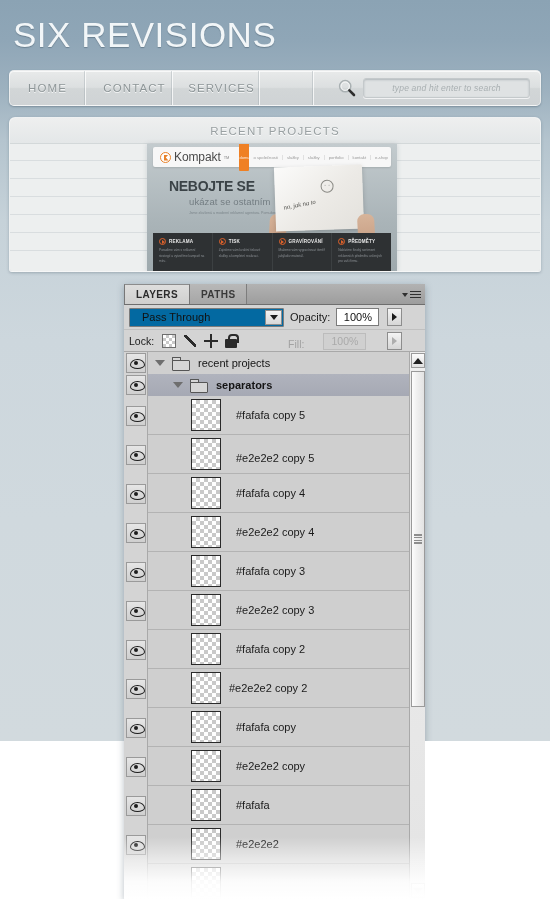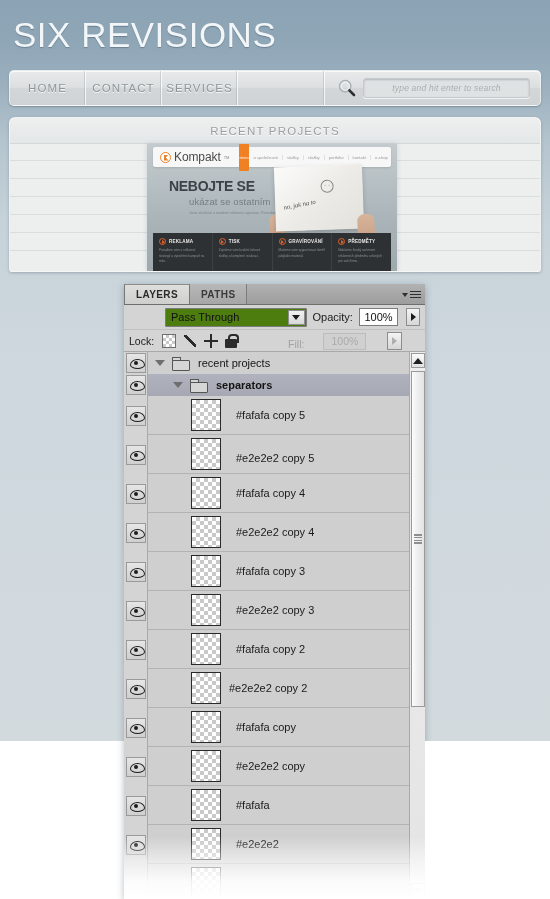--- a/index.html
+++ b/index.html
@@ -36,21 +36,21 @@
     font-family: "Liberation Sans", sans-serif;
   }
 
   
   #navbar {
     position: absolute; left: 9px; top: 70px; width: 532px; height: 36px;
     background: linear-gradient(to bottom, #e8eaea 0%, #dcdfe0 48%, #d2d6d7 52%, #cfd3d5 100%);
     border-radius: 5px;
     border: 1px solid rgba(255,255,255,.55);
     box-shadow: 0 1px 2px rgba(45,65,80,.35), inset 0 1px 0 rgba(255,255,255,.7);
-    display: flex; align-items: stretch;
+    display: flex; align-items: stretch; gap: 11px;
   }
   .nav-item {
     display: flex; align-items: center; justify-content: center;
     width: 76px; height: 100%;
     font-size: 11.5px; letter-spacing: 1.1px;
     color: #8e9698;
     border-right: 1px solid rgba(255,255,255,.75);
     box-shadow: inset -1px 0 0 rgba(150,160,165,.35);
     text-shadow: 0 1px 0 rgba(255,255,255,.8);
     cursor: pointer;
@@ -238,24 +238,24 @@
   }
   #ps-menu-lines { display: flex; flex-direction: column; gap: 1.5px; }
   #ps-menu-lines i { display: block; width: 11px; height: 1.5px; background: #2f2f2f; }
 
   #ps-blend-row {
     height: 25px; background: #d4d4d4;
     display: flex; align-items: center; padding: 0 5px; gap: 6px;
     border-bottom: 1px solid #c0c0c0;
   }
   #ps-blend-select {
-    width: 155px; height: 19px; background: #4d7c0f;
+    width: 155px; height: 19px; background: #0369a1;
     border: 1px solid #7b7b7b; border-radius: 1px;
     display: flex; align-items: center; position: relative;
-    font-size: 11px; color: #111; padding-left: 5px; cursor: pointer; margin-left: 36px;
+    font-size: 11px; color: #111; padding-left: 12px; cursor: pointer;
   }
   #ps-blend-caret {
     position: absolute; right: 1px; top: 1px; width: 17px; height: 15px;
     background: linear-gradient(to bottom, #f2f2f2, #d8d8d8);
     border: 1px solid #8d8d8d;
     display: flex; align-items: center; justify-content: center;
   }
   #ps-blend-caret::after {
     content: ""; width: 0; height: 0;
     border-left: 4px solid transparent; border-right: 4px solid transparent;

